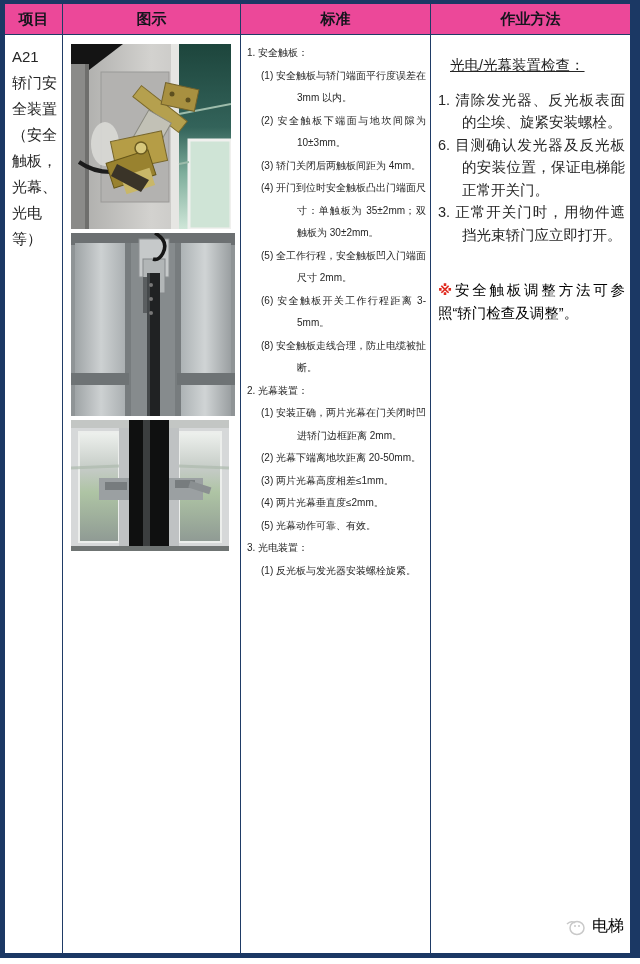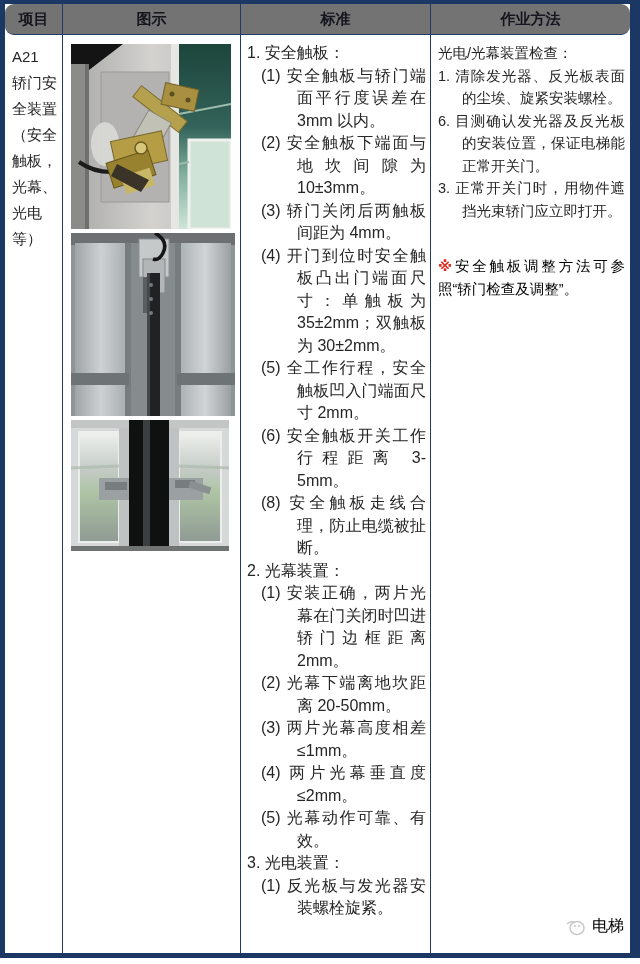--- a/index.html
+++ b/index.html
@@ -10,21 +10,21 @@
   }
   .table{
     position:absolute;left:0;top:0;width:640px;height:958px;
     box-sizing:border-box;
     border-top:4px solid #1b3864;
     border-left:5px solid #1b3864;
     border-right:10px solid #1b3864;
     border-bottom:5px solid #1b3864;
     background:#fff;
   }
-  .thead{display:flex;height:30px;background:#737373;border-bottom:1.5px solid #1f3b66;border-radius:9px;}
+  .thead{display:flex;height:30px;background:#ec4899;border-bottom:1.5px solid #1f3b66;}
   .th{
     box-sizing:border-box;display:flex;align-items:center;justify-content:center;
     font-weight:bold;font-size:15px;color:#15151d;border-right:1.5px solid #1f3b66;
   }
   .th:last-child{border-right:none;text-align:right;}
   .tbody{display:flex;height:919px;}
   .col{box-sizing:border-box;border-right:1.5px solid #1f3b66;overflow:hidden;}
   .col:last-child{border-right:none;}
 
   .w-item{width:58px;}
@@ -36,27 +36,27 @@
   .col-item{padding:9px 0 0 7px;font-size:15px;line-height:26px;}
   .item-code{font-weight:normal;}
   .item-name{word-break:normal;line-break:loose;}
 
   
   .col-illus{padding:9px 0 0 8px;}
   .figure{margin:0 0 4px 0;line-height:0;}
   .figure svg{display:block;}
 
   
-  .col-std{padding:7px 4px 0 6px;font-size:16px;line-height:22.5px;}
+  .col-std{padding:7px 4px 0 6px;font-size:10px;line-height:22.5px;}
   .sec-title{margin:0;}
   .pt{margin:0 0 0 14px;padding-left:36px;text-indent:-36px;text-align:justify;}
 
   
   .col-method{padding:7px 5px 0 7px;font-size:14.5px;line-height:22.5px;}
-  .m-title{margin:0;}
+  .m-title{margin:12px;text-decoration:underline;}
   .m-step{margin:0;padding-left:24px;text-indent:-24px;text-align:justify;}
   .m-note{margin:33px 0 0 0;text-align:justify;}
   .note-marker{color:#e02b20;font-weight:bold;}
   .note-text{color:#000000;font-weight:normal;}
 
   
   .watermark{
     position:absolute;right:16px;top:916px;display:flex;align-items:center;gap:5px;
     color:#000000;font-size:16px;
   }

